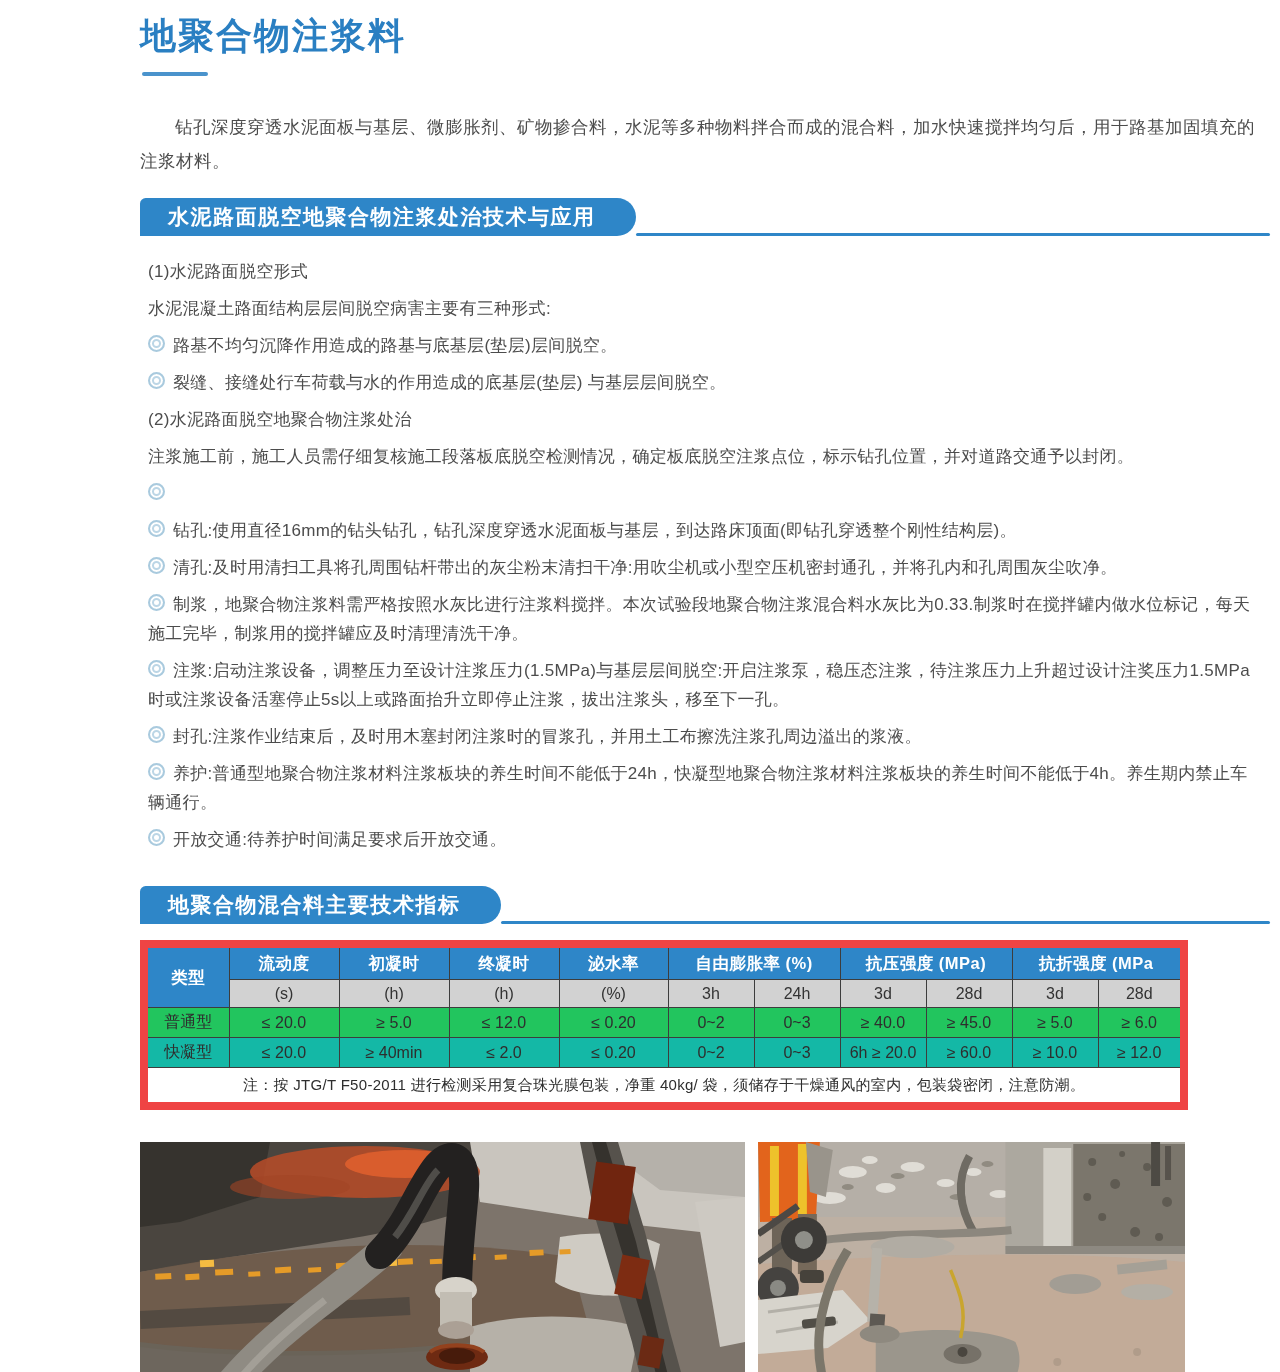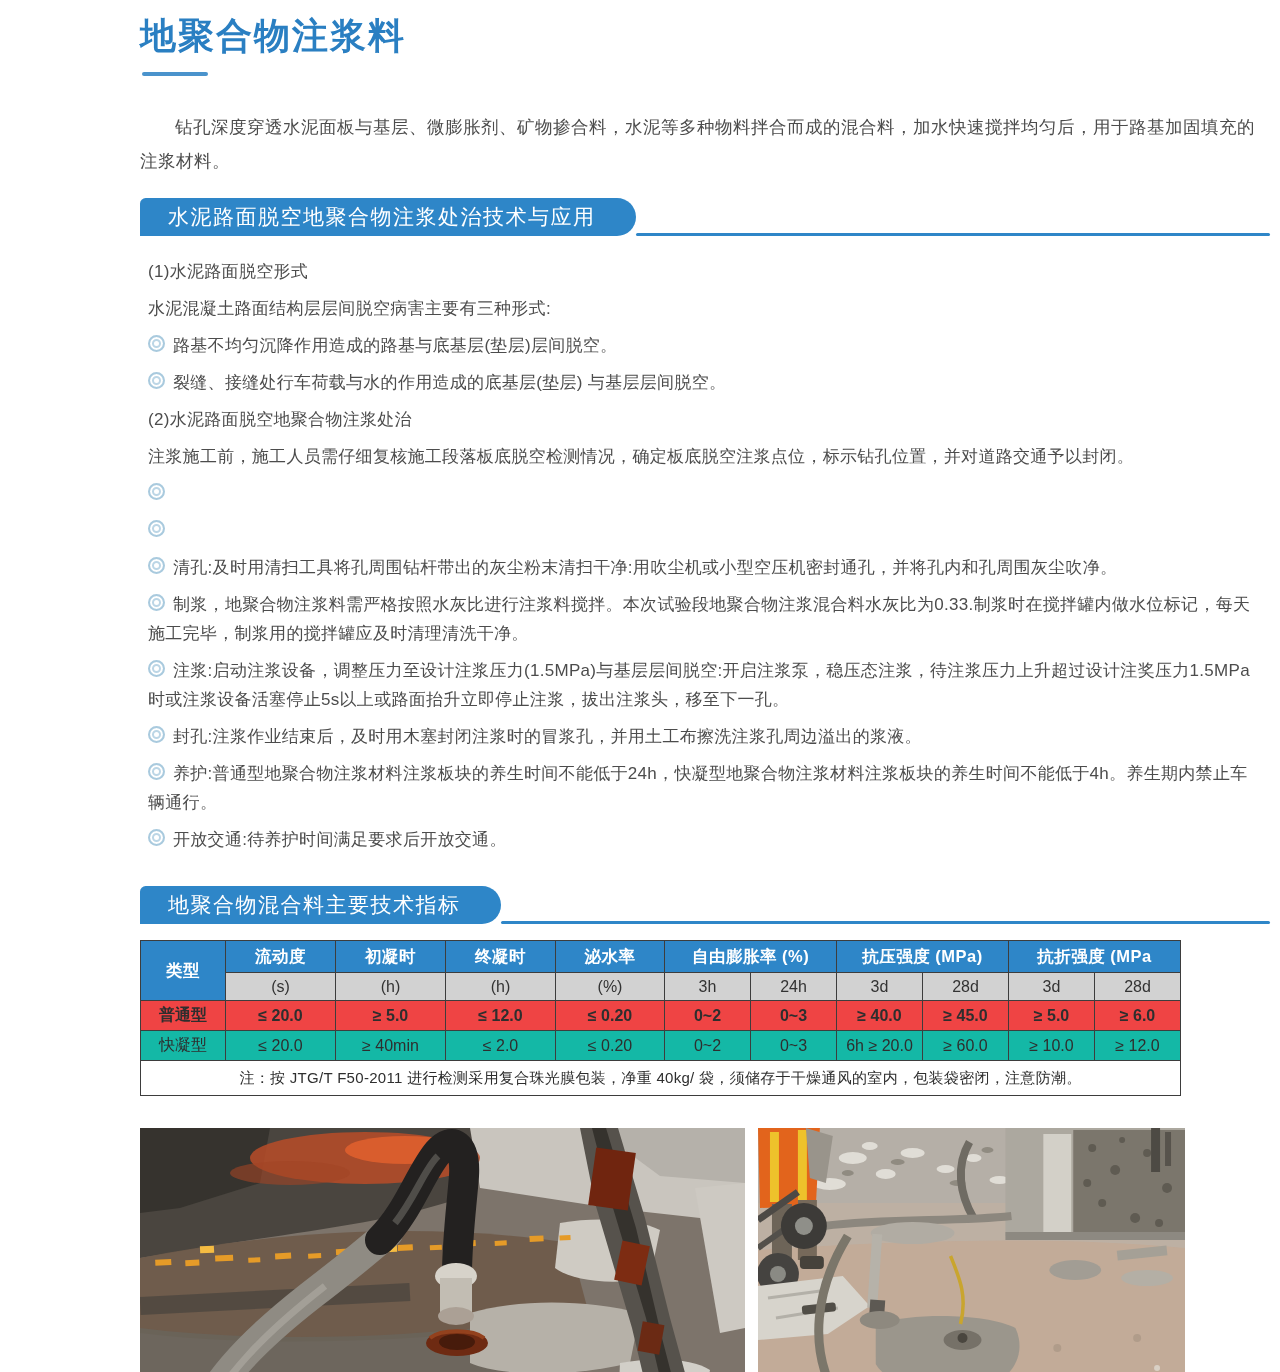--- a/index.html
+++ b/index.html
@@ -16,45 +16,45 @@
 
   .intro{
     margin:34px 0 0 0;width:1130px;font-size:17.5px;line-height:34px;color:#4c4c4c;
     text-indent:2em;letter-spacing:0.5px;
   }
 
   .banner-row{display:flex;align-items:flex-end;width:1130px;}
   .banner-row.first{margin-top:20px;}
   .banner-row.second{margin-top:32px;}
   .banner{
-    background:#2e86c8;color:#ffffff;font-size:21px;font-weight:400;letter-spacing:1.5px;
+    background:#2e86c8;color:#ffffff;font-size:21px;font-weight:700;letter-spacing:1.5px;
     height:38px;line-height:38px;padding:0 40px 0 28px;border-radius:6px 20px 20px 0;
     white-space:nowrap;
   }
   .banner-tail{flex:1;height:3px;background:#2e86c8;border-radius:2px;}
 
   .body-list{margin-top:21px;width:1132px;font-size:17px;line-height:29px;color:#4c4c4c;letter-spacing:0.3px;}
   .body-list .line{margin:8px;}
   .bullet{
     display:inline-block;width:13px;height:13px;border-radius:50%;
     border:2px solid #a9cade;box-shadow:inset 0 0 0 2px #ffffff,inset 0 0 0 4px #bcd6e6;
     margin-right:8px;vertical-align:-1px;background:#ffffff;
   }
 
   table.spec{
     margin-top:16px;border-collapse:collapse;width:1040px;table-layout:fixed;
-    border:1px solid #ef4444;
+    border:8px solid #ef4444;
   }
   table.spec th,table.spec td{
     border:1px solid #3d3d3d;text-align:center;padding:0;font-size:16px;color:#2e2e2e;
     overflow:hidden;white-space:nowrap;
   }
   table.spec .blue{background:#2e86c8;color:#ffffff;font-weight:700;height:31px;font-size:16.5px;letter-spacing:0.5px;}
   table.spec tr.sub td{background:#d2d2d2;height:27px;color:#333333;}
-  table.spec tr.r1 td{background:#ef4444;height:29px;font-weight:bold;}
+  table.spec tr.r1 td{background:#22c55e;height:29px;}
   table.spec tr.r2 td{background:#14b8a6;height:29px;}
   table.spec tr.note-row td{background:#ffffff;height:34px;font-size:15px;letter-spacing:0.3px;}
 
   .photos{display:flex;gap:13px;margin-top:32px;width:1046px;}
   .photo{height:318px;overflow:hidden;}
   .photo.left{width:605px;}
   .photo.right{width:427px;}
   .photo svg{display:block;width:100%;height:100%;}
 </style>
 </head>
@@ -74,21 +74,21 @@
     </div>
 
     <div class="body-list">
       <div class="line"><span>(1)水泥路面脱空形式</span></div>
       <div class="line"><span>水泥混凝土路面结构层层间脱空病害主要有三种形式:</span></div>
       <div class="line"><span class="bullet"></span><span>路基不均匀沉降作用造成的路基与底基层(垫层)层间脱空。</span></div>
       <div class="line"><span class="bullet"></span><span>裂缝、接缝处行车荷载与水的作用造成的底基层(垫层) 与基层层间脱空。</span></div>
       <div class="line"><span>(2)水泥路面脱空地聚合物注浆处治</span></div>
       <div class="line"><span>注浆施工前，施工人员需仔细复核施工段落板底脱空检测情况，确定板底脱空注浆点位，标示钻孔位置，并对道路交通予以封闭。</span></div>
       <div class="line"><span class="bullet"></span></div>
-      <div class="line"><span class="bullet"></span></div>
+      <div class="line"><span class="bullet"></span><span>钻孔:使用直径16mm的钻头钻孔，钻孔深度穿透水泥面板与基层，到达路床顶面(即钻孔穿透整个刚性结构层)。</span></div>
       <div class="line"><span class="bullet"></span><span>清孔:及时用清扫工具将孔周围钻杆带出的灰尘粉末清扫干净:用吹尘机或小型空压机密封通孔，并将孔内和孔周围灰尘吹净。</span></div>
       <div class="line"><span class="bullet"></span><span>制浆，地聚合物注浆料需严格按照水灰比进行注浆料搅拌。本次试验段地聚合物注浆混合料水灰比为0.33.制浆时在搅拌罐内做水位标记，每天施工完毕，制浆用的搅拌罐应及时清理清洗干净。</span></div>
       <div class="line"><span class="bullet"></span><span>注浆:启动注浆设备，调整压力至设计注浆压力(1.5MPa)与基层层间脱空:开启注浆泵，稳压态注浆，待注浆压力上升超过设计注奖压力1.5MPa时或注浆设备活塞停止5s以上或路面抬升立即停止注浆，拔出注浆头，移至下一孔。</span></div>
       <div class="line"><span class="bullet"></span><span>封孔:注浆作业结束后，及时用木塞封闭注浆时的冒浆孔，并用土工布擦洗注浆孔周边溢出的浆液。</span></div>
       <div class="line"><span class="bullet"></span><span>养护:普通型地聚合物注浆材料注浆板块的养生时间不能低于24h，快凝型地聚合物注浆材料注浆板块的养生时间不能低于4h。养生期内禁止车辆通行。</span></div>
       <div class="line"><span class="bullet"></span><span>开放交通:待养护时间满足要求后开放交通。</span></div>
     </div>
 
     <div class="banner-row second">
       <div class="banner">地聚合物混合料主要技术指标</div>

